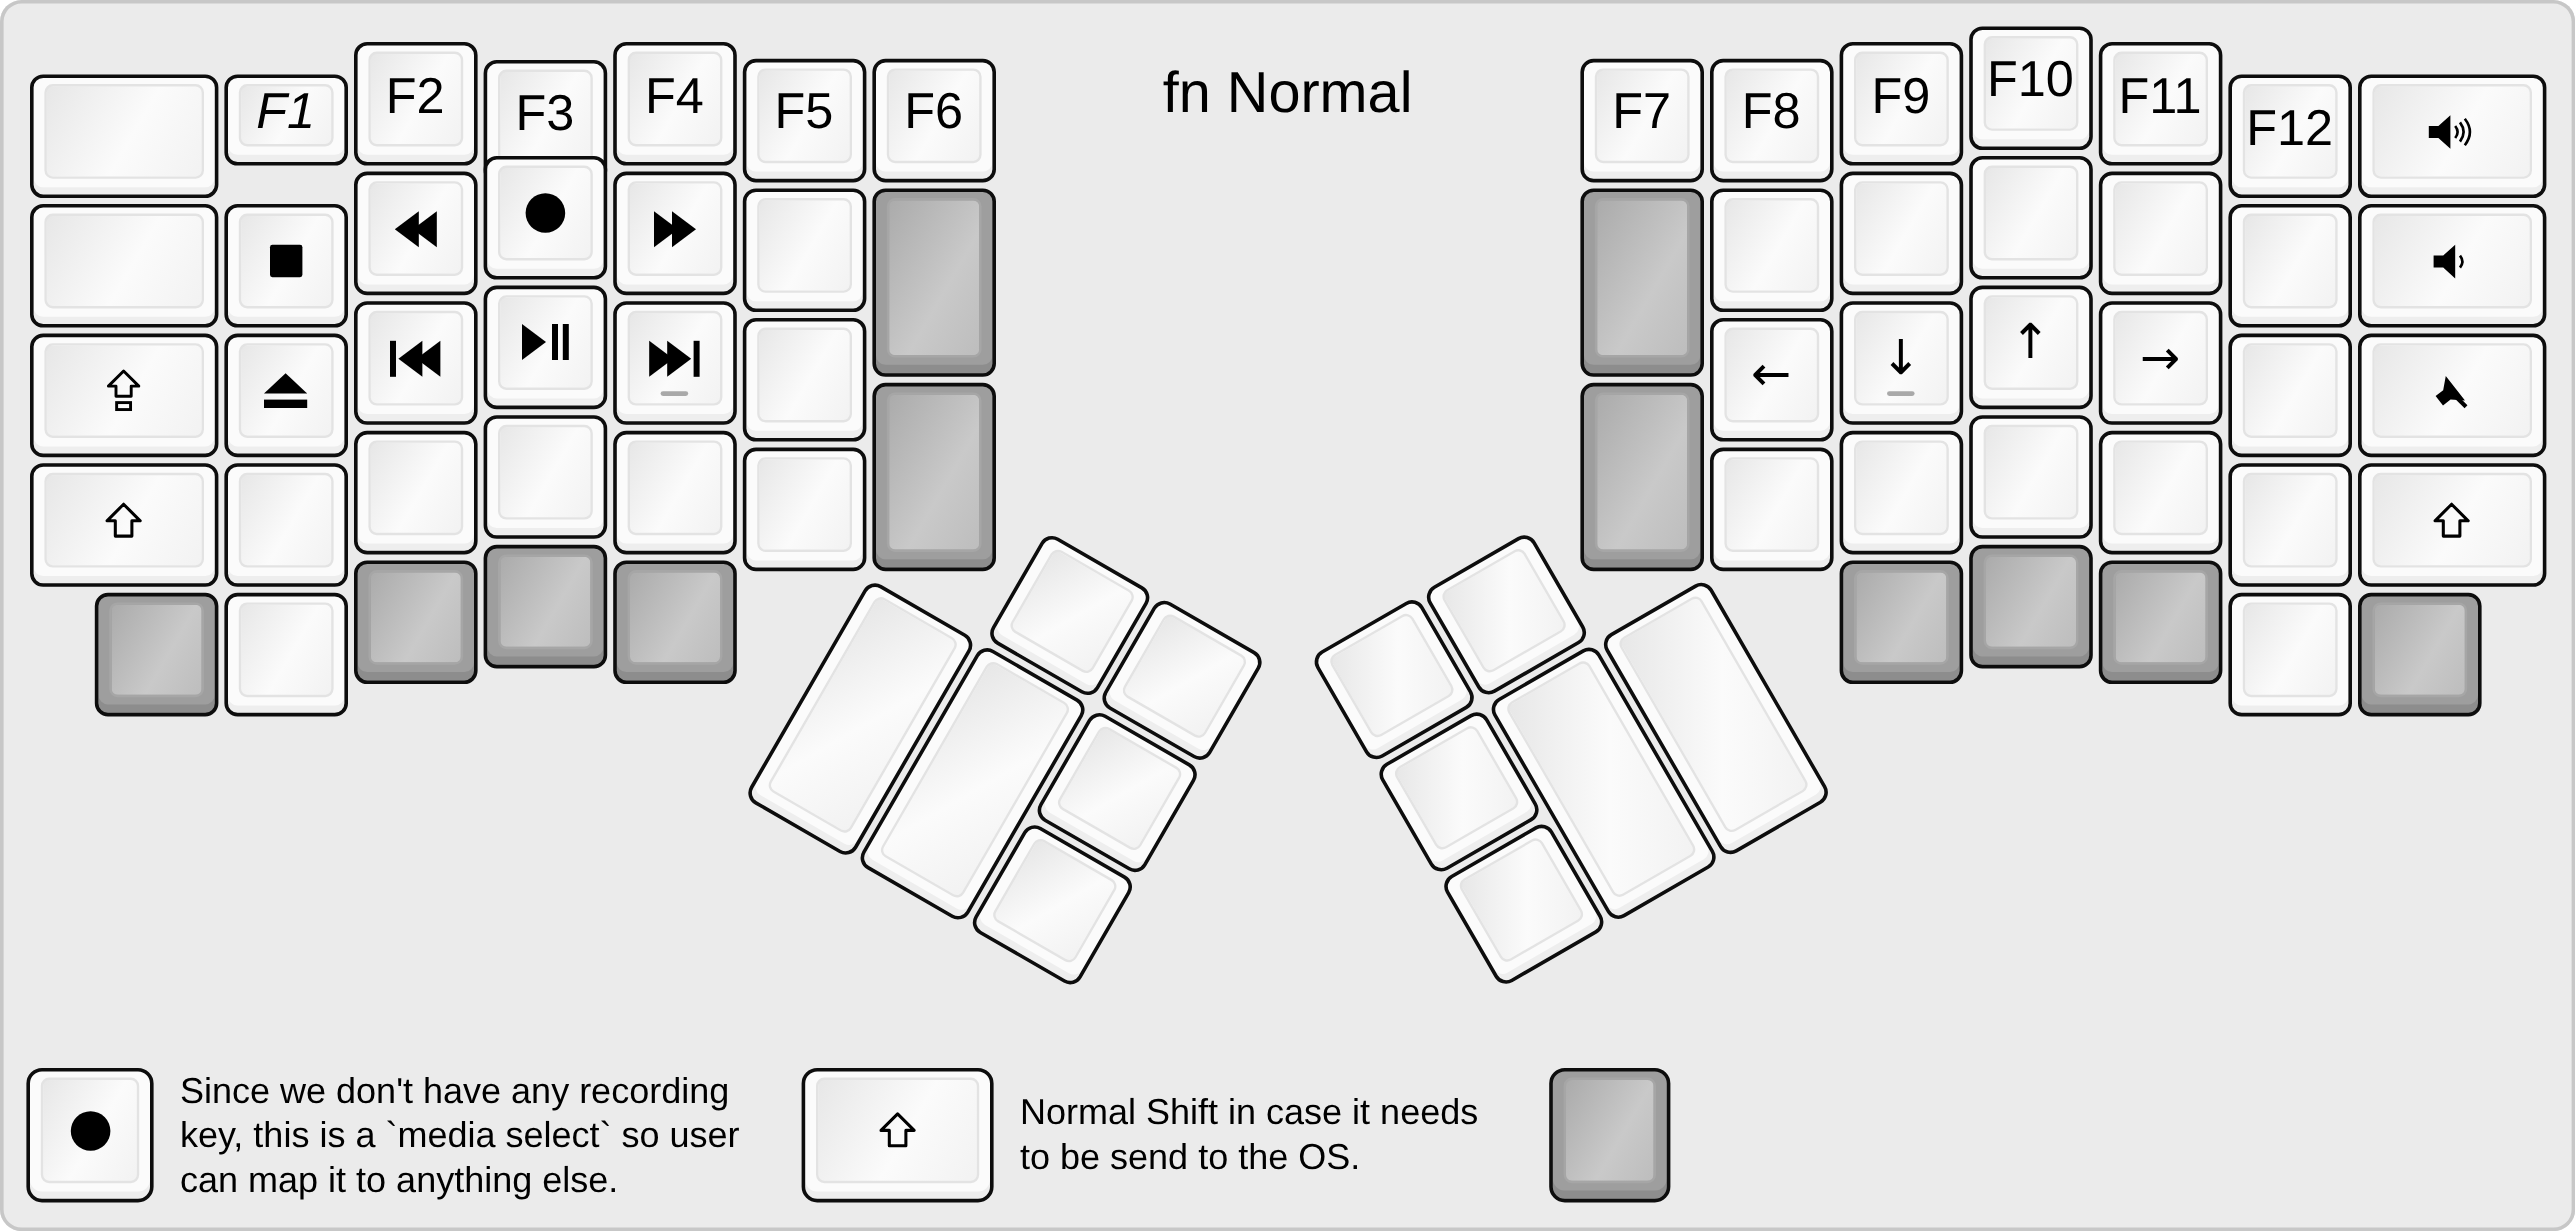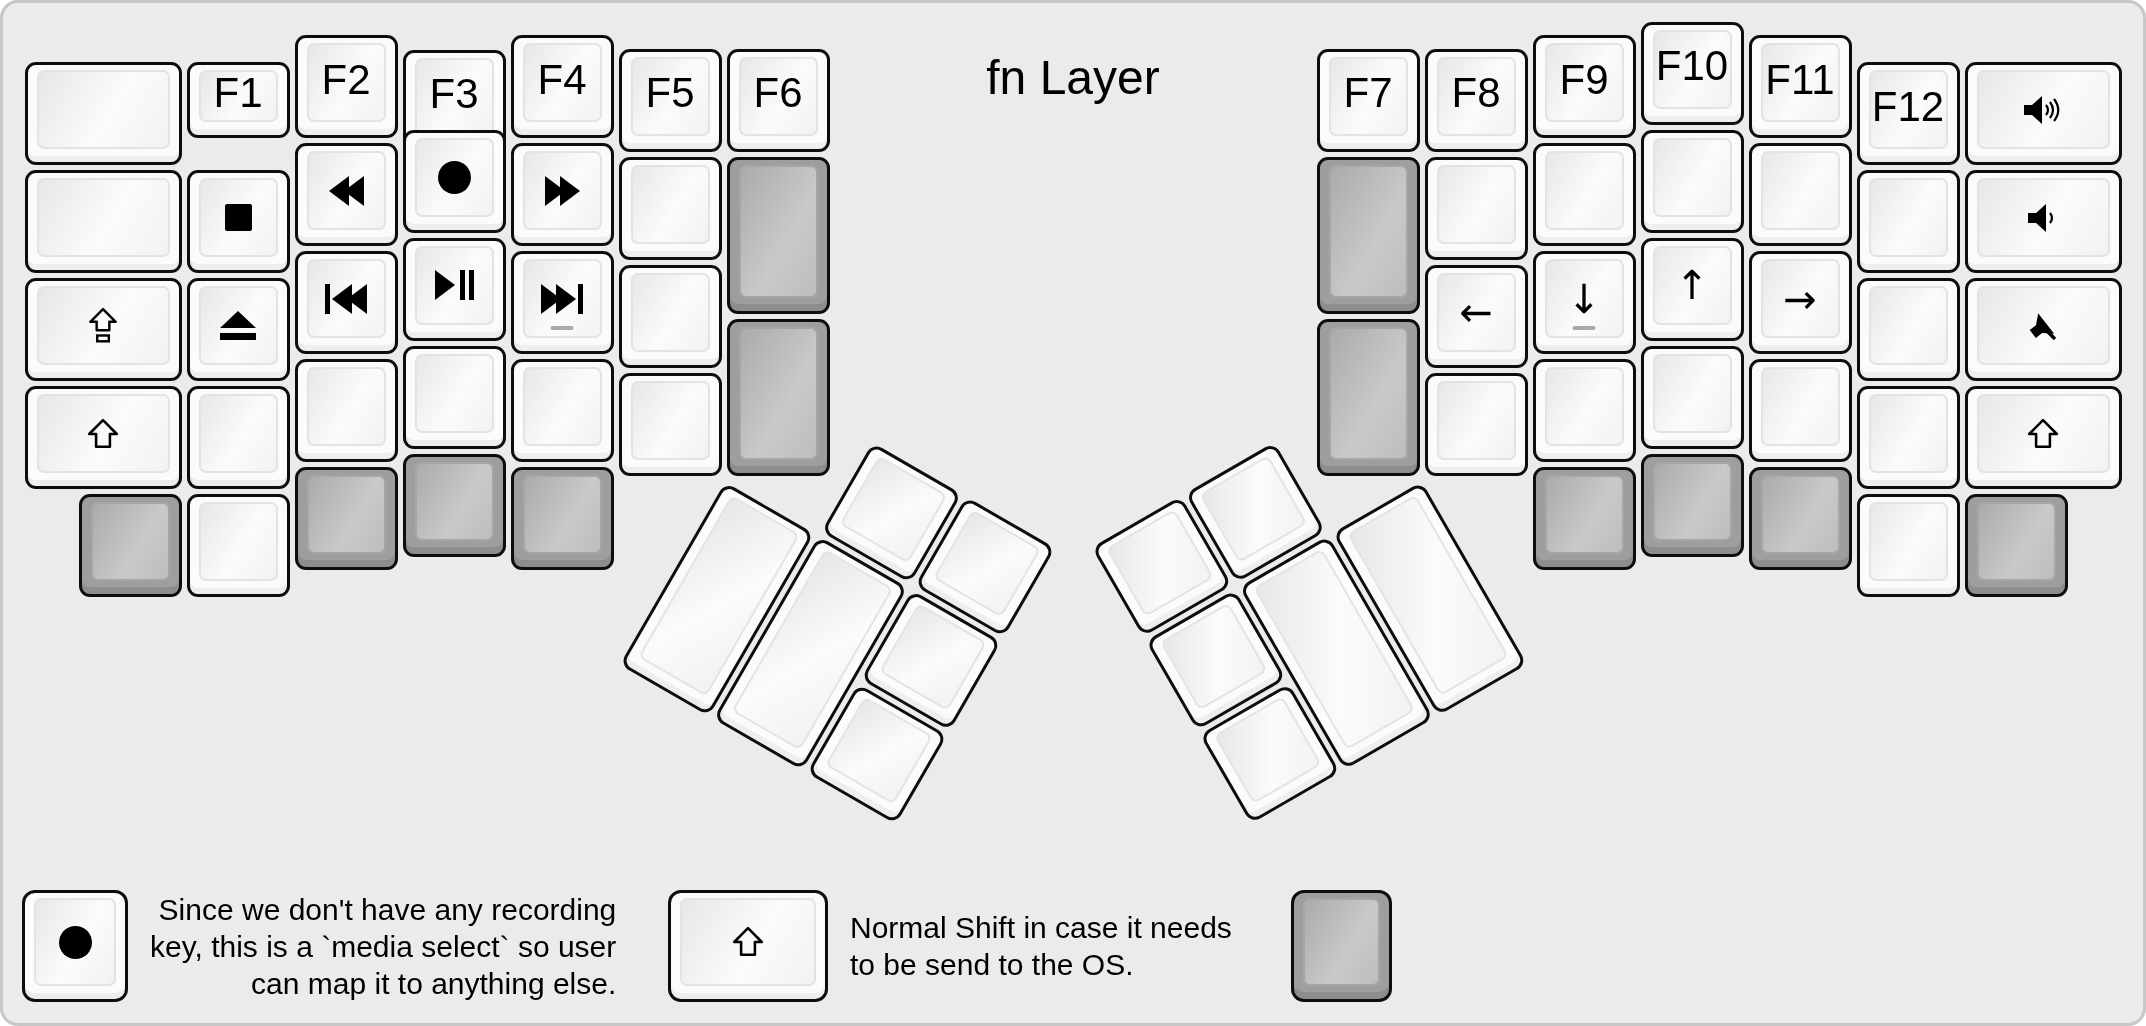--- a/index.html
+++ b/index.html
@@ -62,21 +62,21 @@
   .cluster{position:absolute;width:0;height:0;transform-origin:0 0;}
   
   .legend-item{position:absolute;display:flex;align-items:center;}
   .legend-key{position:relative;box-sizing:border-box;border:3px solid #0d0d0d;border-radius:13px;}
   .legend-text{margin-left:22px;font-size:30px;line-height:37px;color:#000;white-space:pre-line;}
 </style>
 </head>
 <body>
 
 <div class="page" id="page">
-  <div class="title">fn Layer</div>
+  <div class="title">fn Normal</div>
 
   <div id="keys-root">
       <div class="key white" style="left: 24.5px; top: 62px; width: 157px; height: 103px;">
         <div class="cap"></div>
       </div>
       <div class="key white" style="left: 24.5px; top: 170px; width: 157px; height: 103px;">
         <div class="cap"></div>
       </div>
       <div class="key white" style="left: 24.5px; top: 278px; width: 157px; height: 103px;">
         <div class="cap">
@@ -90,21 +90,21 @@
       </div>
       <div class="key white" style="left: 24.5px; top: 386px; width: 157px; height: 103px;">
         <div class="cap">
           <span class="icwrap">
             <svg width="34" height="32" viewBox="0 0 32 30">
               <path d="M16 2 L29 15 H22.5 V27 H9.5 V15 H3 Z" fill="none" stroke="#000" stroke-width="2.4" stroke-linejoin="round"></path>
             </svg>
           </span>
         </div>
       </div>
-      <div class="key white" style="left: 186.5px; top: 62px; width: 103px; height: 76px;">
+      <div class="key white" style="left: 186.5px; top: 62px; width: 103px; height: 76px; font-style: italic;">
         <div class="cap">
           <span class="klabel">F1</span>
         </div>
       </div>
       <div class="key white" style="left: 186.5px; top: 170px; width: 103px; height: 103px;">
         <div class="cap">
           <span class="icwrap">
             <span class="ic-stop"></span>
           </span>
         </div>
@@ -443,21 +443,21 @@
         <div class="key white" style="left: -321.5px; top: 2.5px; width: 103px; height: 103px;">
           <div class="cap"></div>
         </div>
         <div class="key white" style="left: -321.5px; top: 110.5px; width: 103px; height: 103px;">
           <div class="cap"></div>
         </div>
       </div>
     </div>
 
   <div class="legend">
-    <div class="legend-item" style="left:22px;top:890px;text-align:right;">
+    <div class="legend-item" style="left:22px;top:890px;">
       <div class="legend-key key white" style="width:106px;height:112px;">
         <div class="cap">
             <span class="icwrap">
               <span class="ic-record"></span>
             </span>
           </div>
       </div>
       <div class="legend-text">Since we don't have any recording
 key, this is a `media select` so user
 can map it to anything else.</div>

